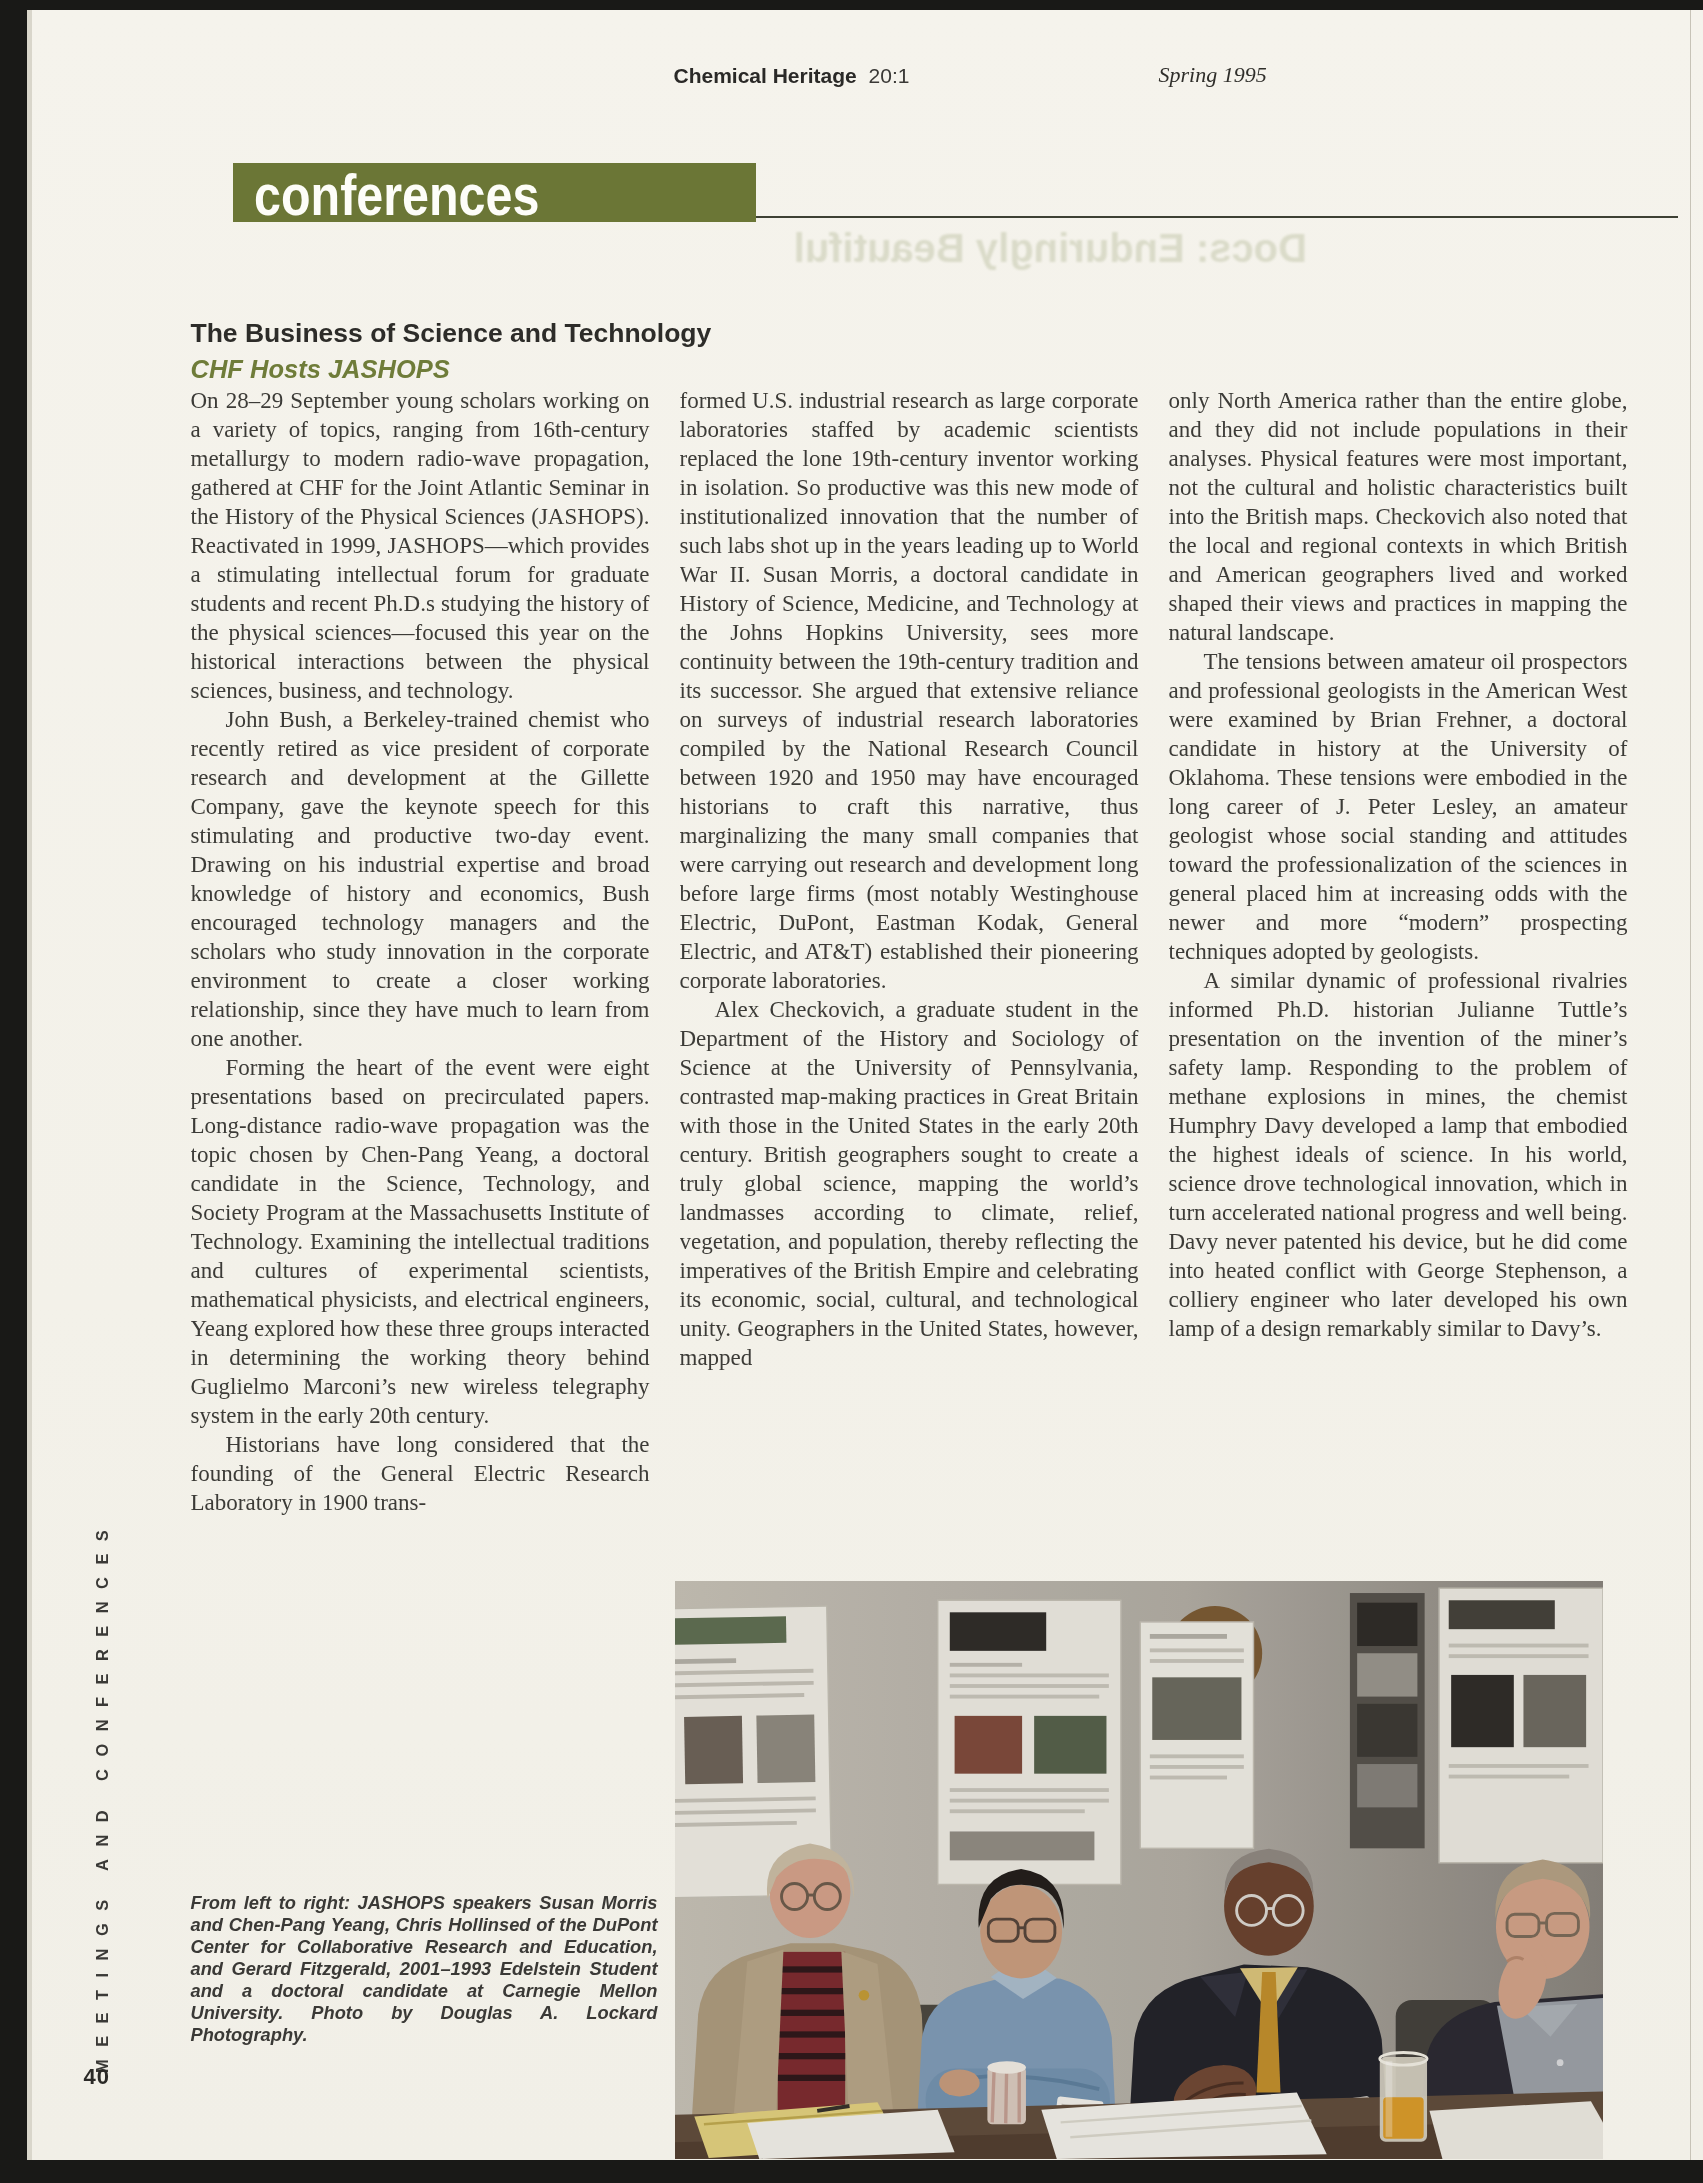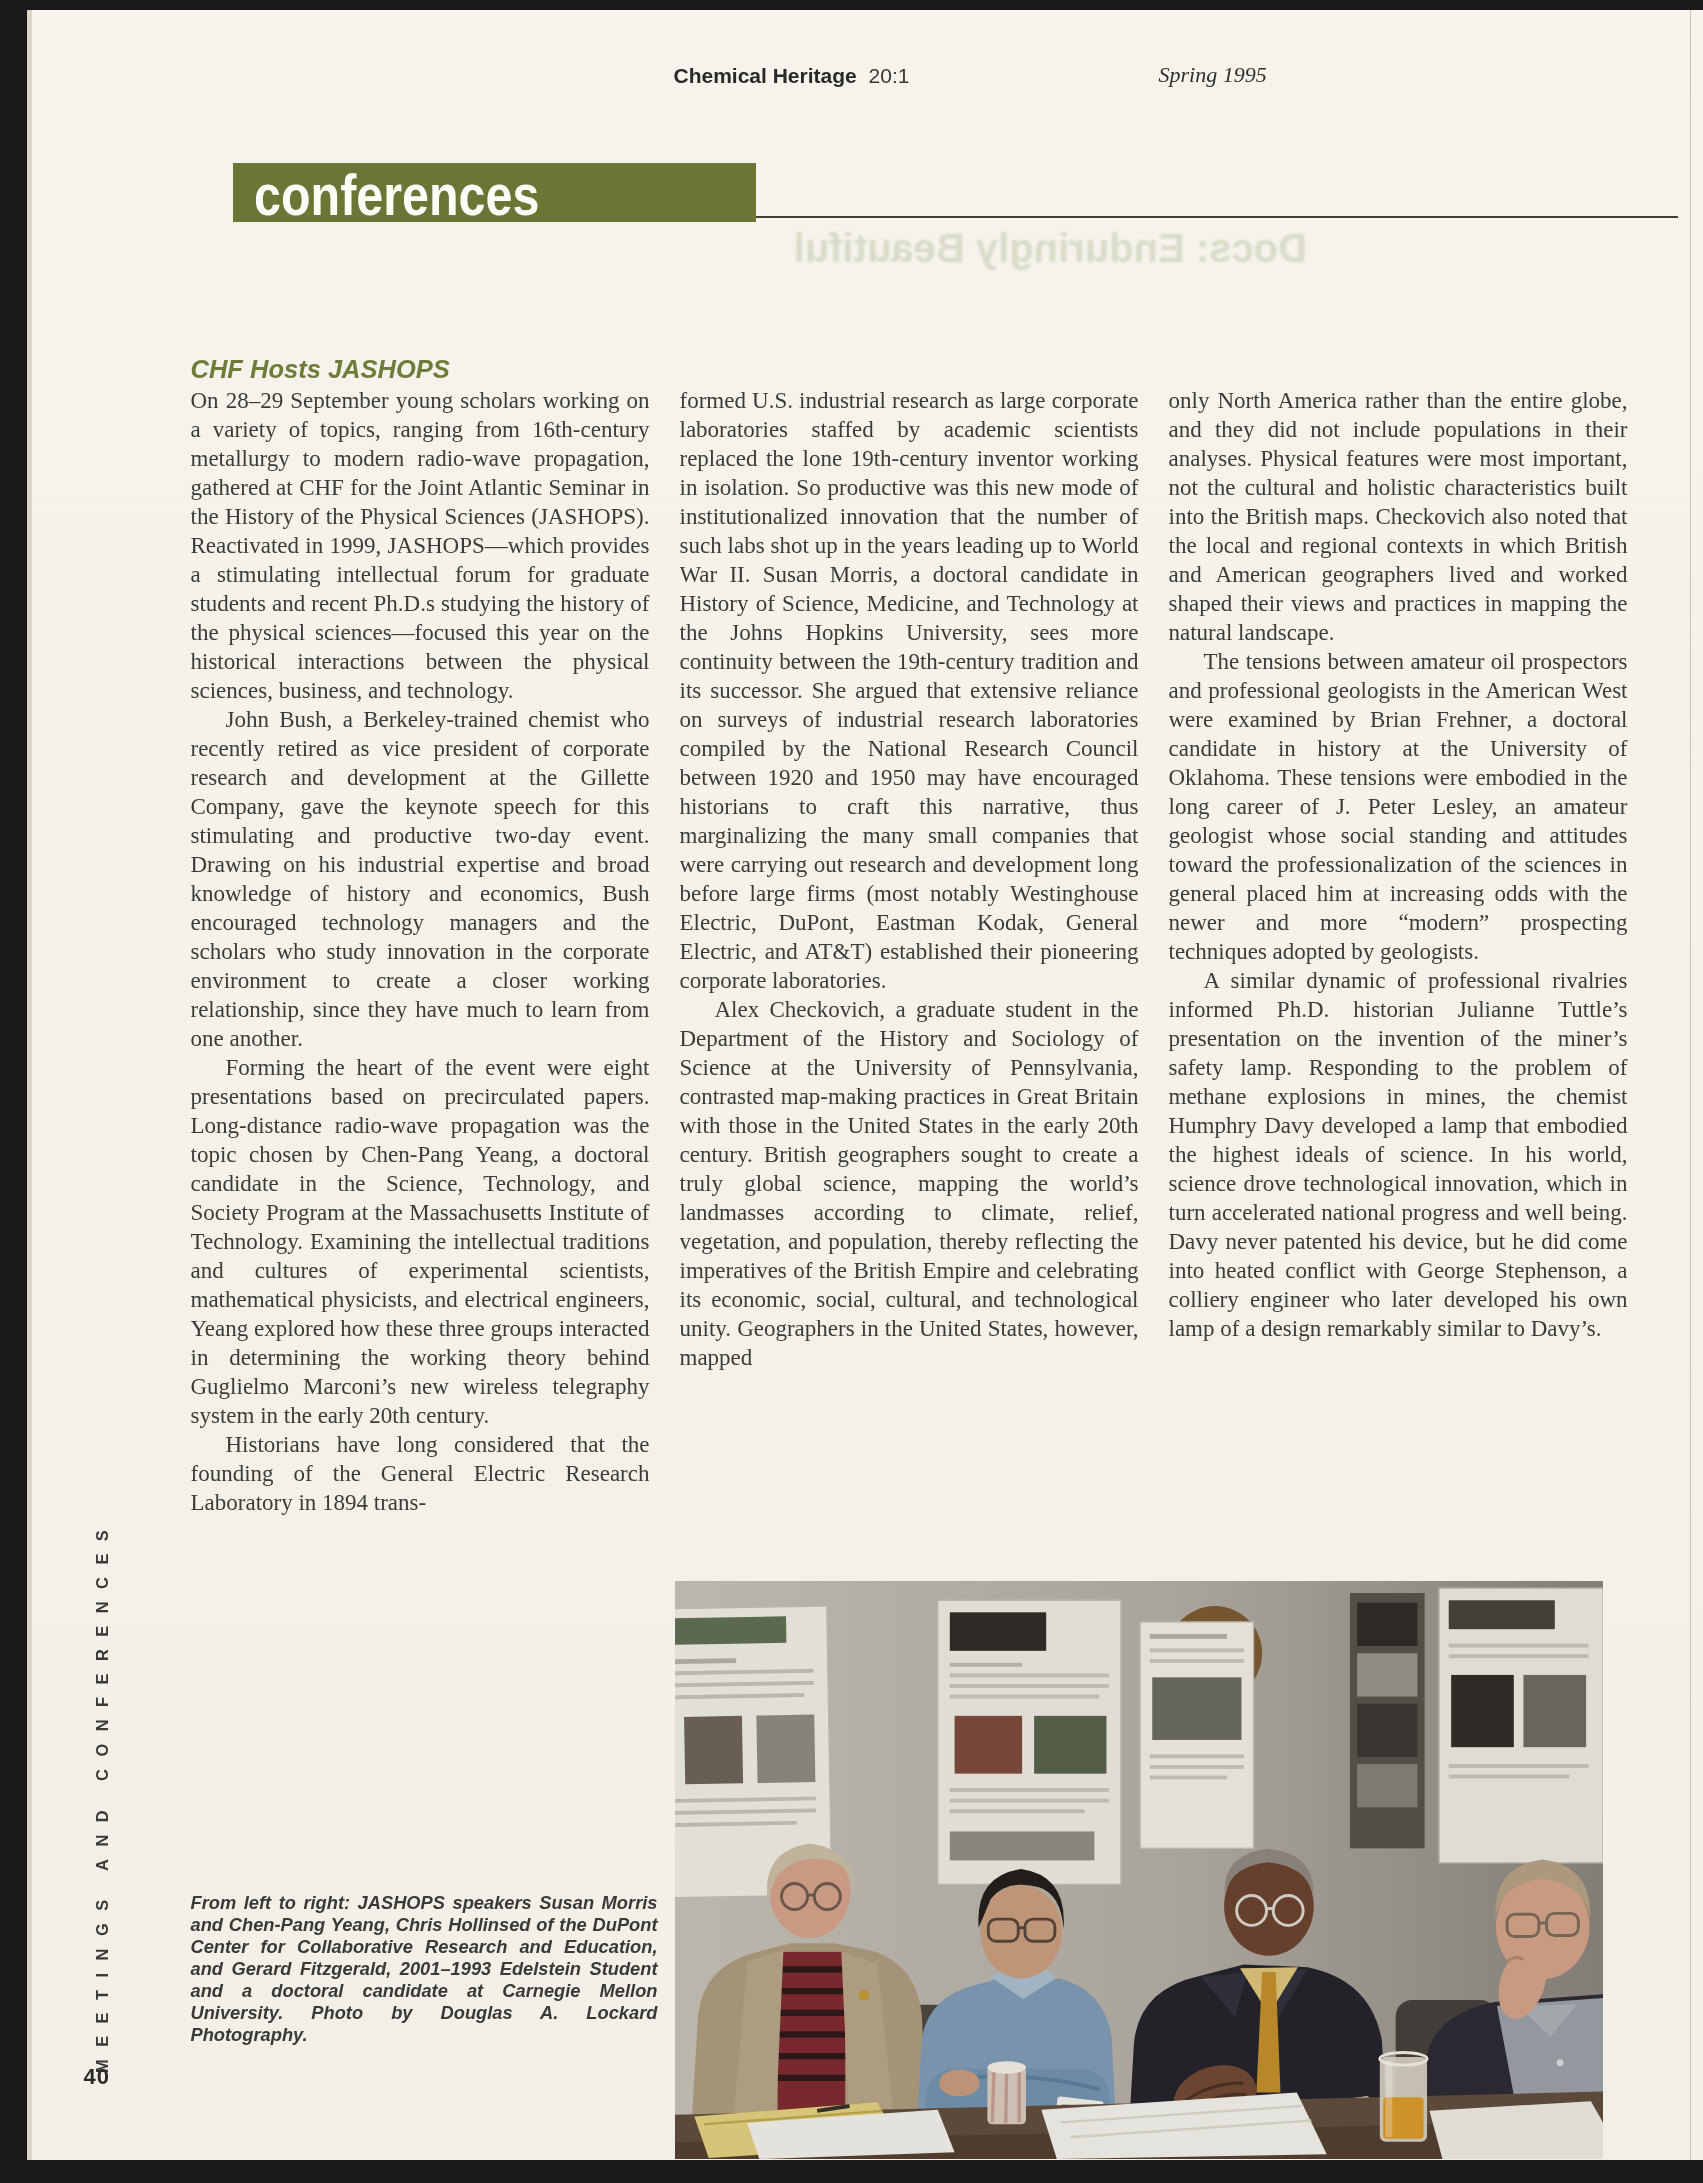--- a/index.html
+++ b/index.html
@@ -114,27 +114,28 @@
   <div class="abs masthead-season">Spring 1995</div>
 
   <div class="abs banner-box">
     <div class="inner">
       <span class="condense">conferences</span>
     </div>
   </div>
   <div class="abs banner-rule"></div>
   <div class="abs bleed-headline">Docs: Enduringly Beautiful</div>
 
+  <div class="abs article-title">The Business of Science and Technology</div>
   <div class="abs article-subtitle">CHF Hosts JASHOPS</div>
 
   <div class="abs col col-1">
       <p>On 28–29 September young scholars working on a variety of topics, ranging from 16th-century metallurgy to modern radio-wave propagation, gathered at CHF for the Joint Atlantic Seminar in the History of the Physical Sciences (JASHOPS). Reactivated in 1999, JASHOPS—which provides a stimulating intellectual forum for graduate students and recent Ph.D.s studying the history of the physical sciences—focused this year on the historical interactions between the physical sciences, business, and technology.</p>
       <p class="indent">John Bush, a Berkeley-trained chemist who recently retired as vice president of corporate research and development at the Gillette Company, gave the keynote speech for this stimulating and productive two-day event. Drawing on his industrial expertise and broad knowledge of history and economics, Bush encouraged technology managers and the scholars who study innovation in the corporate environment to create a closer working relationship, since they have much to learn from one another.</p>
       <p class="indent">Forming the heart of the event were eight presentations based on precirculated papers. Long-distance radio-wave propagation was the topic chosen by Chen-Pang Yeang, a doctoral candidate in the Science, Technology, and Society Program at the Massachusetts Institute of Technology. Examining the intellectual traditions and cultures of experimental scientists, mathematical physicists, and electrical engineers, Yeang explored how these three groups interacted in determining the working theory behind Guglielmo Marconi’s new wireless telegraphy system in the early 20th century.</p>
-      <p class="indent">Historians have long considered that the founding of the General Electric Research Laboratory in 1894 trans-</p>
+      <p class="indent">Historians have long considered that the founding of the General Electric Research Laboratory in 1900 trans-</p>
     </div>
   <div class="abs col col-2">
       <p>formed U.S. industrial research as large corporate laboratories staffed by academic scientists replaced the lone 19th-century inventor working in isolation. So productive was this new mode of institutionalized innovation that the number of such labs shot up in the years leading up to World War II. Susan Morris, a doctoral candidate in History of Science, Medicine, and Technology at the Johns Hopkins University, sees more continuity between the 19th-century tradition and its successor. She argued that extensive reliance on surveys of industrial research laboratories compiled by the National Research Council between 1920 and 1950 may have encouraged historians to craft this narrative, thus marginalizing the many small companies that were carrying out research and development long before large firms (most notably Westinghouse Electric, DuPont, Eastman Kodak, General Electric, and AT&amp;T) established their pioneering corporate laboratories.</p>
       <p class="indent">Alex Checkovich, a graduate student in the Department of the History and Sociology of Science at the University of Pennsylvania, contrasted map-making practices in Great Britain with those in the United States in the early 20th century. British geographers sought to create a truly global science, mapping the world’s landmasses according to climate, relief, vegetation, and population, thereby reflecting the imperatives of the British Empire and celebrating its economic, social, cultural, and technological unity. Geographers in the United States, however, mapped</p>
     </div>
   <div class="abs col col-3">
       <p>only North America rather than the entire globe, and they did not include populations in their analyses. Physical features were most important, not the cultural and holistic characteristics built into the British maps. Checkovich also noted that the local and regional contexts in which British and American geographers lived and worked shaped their views and practices in mapping the natural landscape.</p>
       <p class="indent">The tensions between amateur oil prospectors and professional geologists in the American West were examined by Brian Frehner, a doctoral candidate in history at the University of Oklahoma. These tensions were embodied in the long career of J. Peter Lesley, an amateur geologist whose social standing and attitudes toward the professionalization of the sciences in general placed him at increasing odds with the newer and more “modern” prospecting techniques adopted by geologists.</p>
       <p class="indent">A similar dynamic of professional rivalries informed Ph.D. historian Julianne Tuttle’s presentation on the invention of the miner’s safety lamp. Responding to the problem of methane explosions in mines, the chemist Humphry Davy developed a lamp that embodied the highest ideals of science. In his world, science drove technological innovation, which in turn accelerated national progress and well being. Davy never patented his device, but he did come into heated conflict with George Stephenson, a colliery engineer who later developed his own lamp of a design remarkably similar to Davy’s.</p>
     </div>

